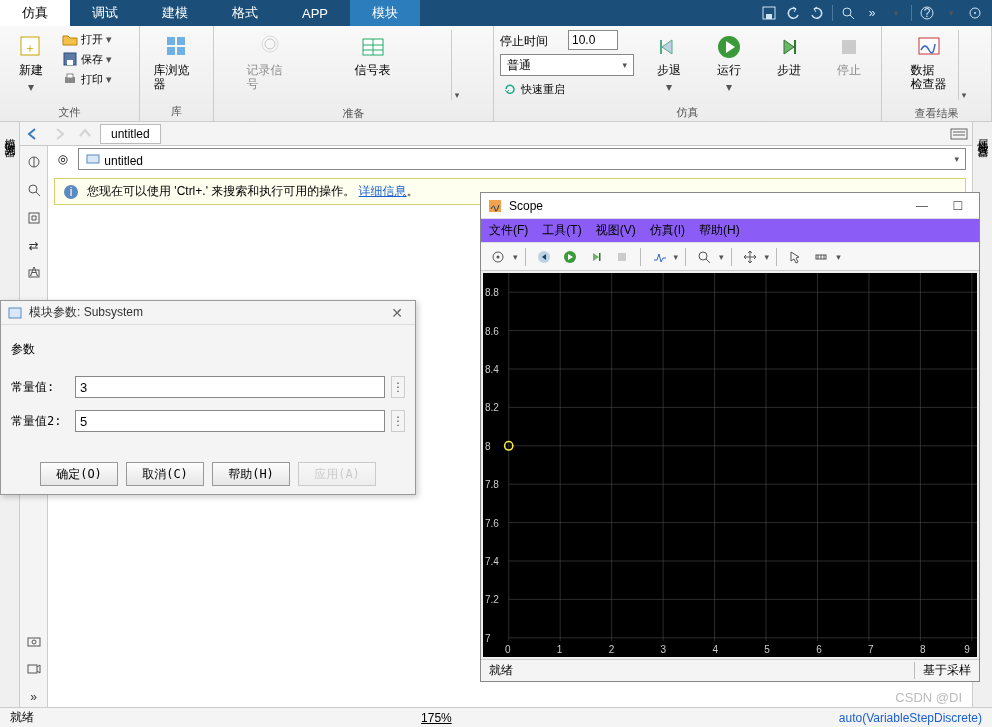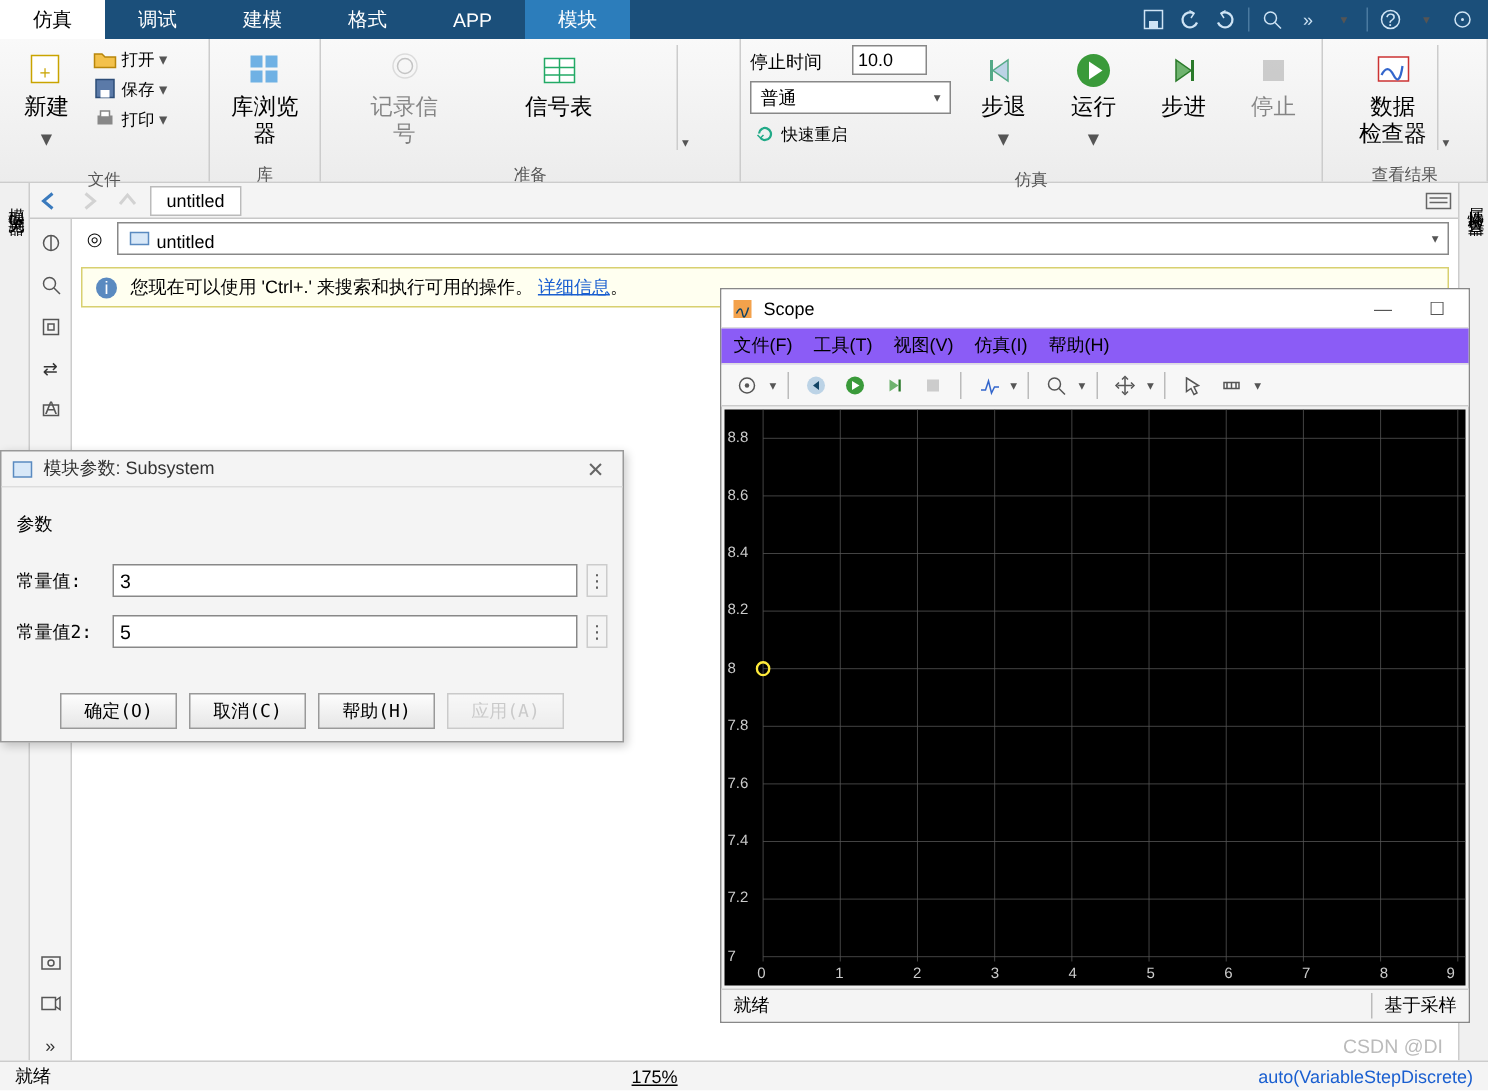--- a/index.html
+++ b/index.html
@@ -13,21 +13,21 @@
 .tabbar-right { margin-left: auto; display: flex; align-items: center; gap: 2px; padding-right: 6px; }
 .tb-icon { width: 22px; height: 22px; display: flex; align-items: center; justify-content: center; color: #cfe4f5; cursor: pointer; }
 .tb-sep { width: 1px; height: 16px; background: #4a7aa0; margin: 0 2px; }
 
 
 .ribbon { display: flex; height: 96px; border-bottom: 1px solid #ccc; background: linear-gradient(#f9f9f9,#ececec); }
 .rgroup { border-right: 1px solid #ccc; display: flex; flex-direction: column; }
 .rgroup-body { flex: 1; display: flex; align-items: flex-start; padding: 4px 6px; gap: 4px; }
 .rgroup-label { text-align: center; font-size: 11px; color: #555; padding: 2px 0; }
 .bigbtn { display: flex; flex-direction: column; align-items: center; justify-content: center; width: 50px; gap: 3px; padding: 4px 2px; cursor: pointer; }
-.bigbtn span { font-size: 15px; text-align: center; line-height: 1.2; }
+.bigbtn span { font-size: 12px; text-align: left; line-height: 1.2; }
 .smallrow { display: flex; align-items: center; gap: 3px; padding: 1px 2px; cursor: pointer; }
 .smallrow span { font-size: 11px; }
 .icon-box { width: 16px; height: 16px; display: inline-flex; align-items: center; justify-content: center; }
 .dd { font-size: 9px; color: #555; }
 .stopfield { display: flex; align-items: flex-end; gap: 20px; }
 .stopfield input { width: 50px; height: 20px; border: 1px solid #888; padding: 0 3px; font-size: 12px; }
 .combo { height: 22px; border: 1px solid #888; background: #fff; display: flex; align-items: center; padding: 0 6px; width: 134px; justify-content: space-between; }
 .disabled { opacity: .45; }
 
 

